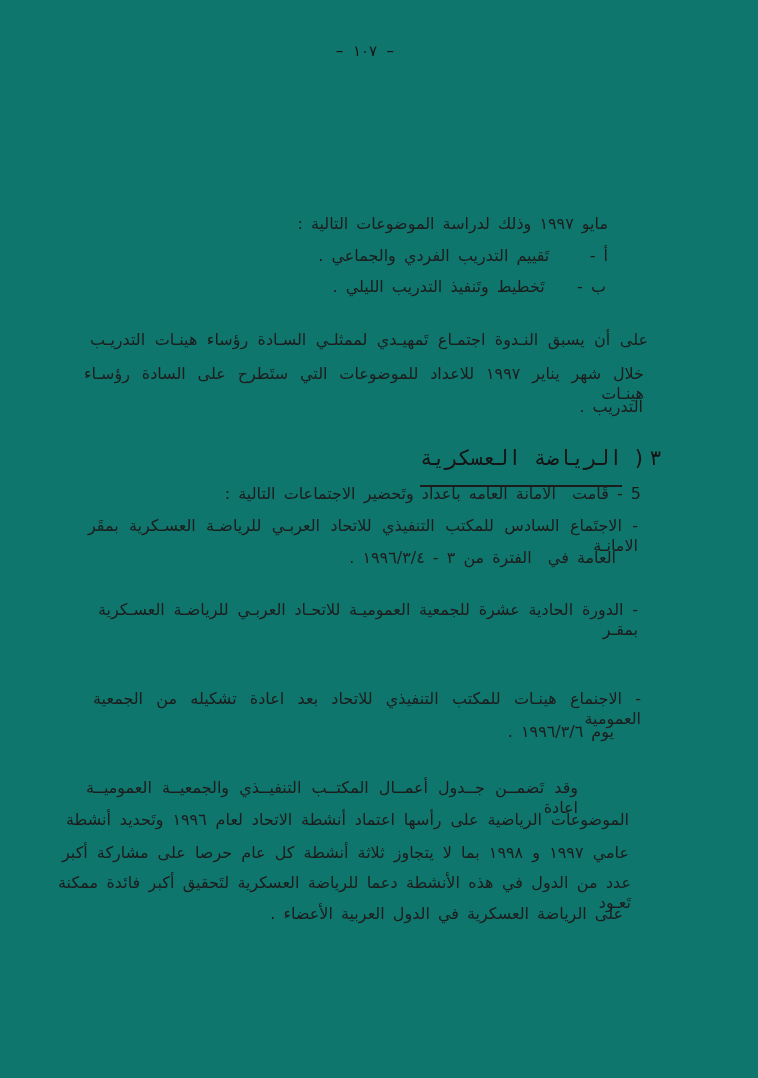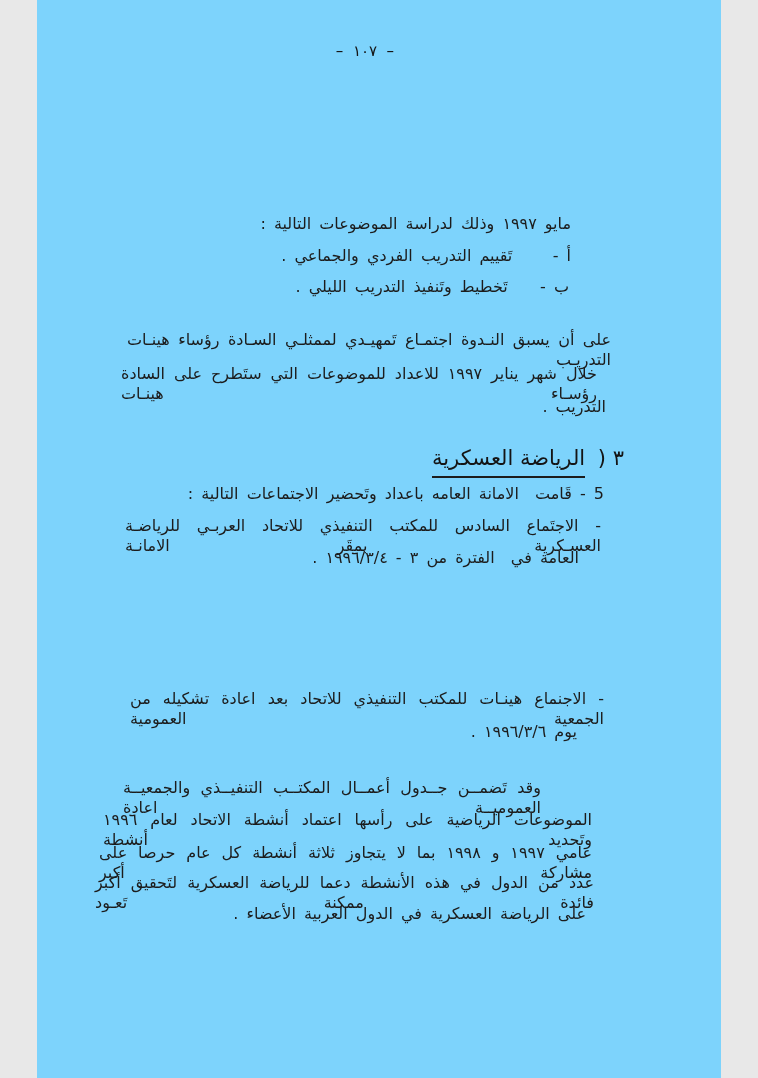--- a/index.html
+++ b/index.html
@@ -1,20 +1,20 @@
 <!DOCTYPE html>
 <html lang="ar" dir="rtl"><head>
 <meta charset="utf-8">
 <style>
   html,body{margin:0;padding:0;background:#e8e8e8;}
   .page{
     position:relative;
-    width:684px;height:1078px;
+    width:758px;height:1078px;
     margin:0 auto;
-    background:#7dd3fc;
+    background:#0f766e;
     direction:rtl;
     font-family:"DejaVu Sans",sans-serif;
     color:#1c1c1c;
     overflow:hidden;
   }
   .ln{
     position:absolute;
     font-size:16px;
     line-height:20px;
     white-space:pre;
@@ -45,48 +45,50 @@
     top:445px;right:97px;
     font-size:21px;
     line-height:27px;
     white-space:nowrap;
     color:#141414;
   }
   .heading .marker{padding-left:6px;}
   .heading .title{
     display:inline-block;
     border-bottom:2px solid #1c1c1c;
-    padding-bottom:4px;
+    padding-bottom:12px;
+    font-family:Liberation Mono, monospace;
   }
 </style>
 </head>
 <body>
 
 <div class="page">
 
   <div class="pageno">–  ١٠٧  –</div>
 
   <div class="ln" style="top:214px;right:150px">مايو ١٩٩٧ وذلك لدراسة الموضوعات التالية :</div>
   <div class="ln" style="top:246px;right:150px">أ -     تَقييم التدريب الفردي والجماعي .</div>
   <div class="ln" style="top:277px;right:152px">ب -    تَخطيط وتَنفيذ التدريب الليلي .</div>
 
   <div class="jl" style="top:330px;right:110px;left:90px">على أن يسبق  النـدوة اجتمـاع تَمهيـدي لممثلـي السـادة رؤساء هينـات التدريـب</div>
-  <div class="jl" style="top:364px;right:124px;left:84px">خلال شهر يناير ١٩٩٧ للاعداد للموضوعات التي ستَطرح على السادة رؤسـاء هينـات</div>
+  <div class="jl" style="top:364px;right:114px;left:84px">خلال شهر يناير ١٩٩٧ للاعداد للموضوعات التي ستَطرح على السادة رؤسـاء هينـات</div>
   <div class="ln" style="top:397px;right:115px">التدريب .</div>
 
   <div class="heading">
     <span class="marker">٣ (</span>
     <span class="title">الرياضة العسكرية</span>
   </div>
 
   <div class="ln" style="top:484px;right:117px">5 - قَامت  الامانة العامه باعداد وتَحضير الاجتماعات التالية :</div>
 
   <div class="jl" style="top:516px;right:120px;left:88px">- الاجتَماع السادس للمكتب التنفيذي للاتحاد  العربـي للرياضـة العسـكرية بمقَر الامانـة</div>
   <div class="ln" style="top:548px;right:142px">العامة في  الفترة من ٣ - ١٩٩٦/٣/٤ .</div>
 
+  <div class="jl" style="top:600px;right:120px;left:98px">- الدورة الحادية عشرة للجمعية  العموميـة للاتحـاد العربـي للرياضـة العسـكرية بمقـر</div>
 
   <div class="jl" style="top:689px;right:117px;left:93px">- الاجنماع هينـات للمكتب التنفيذي للاتحاد بعد اعادة تشكيله من الجمعية العمومية</div>
   <div class="ln" style="top:722px;right:144px">يوم ١٩٩٦/٣/٦ .</div>
 
   <div class="jl" style="top:778px;right:180px;left:86px">وقد تَضمــن جــدول أعمــال المكتــب التنفيــذي والجمعيــة العموميــة اعادة</div>
   <div class="jl" style="top:810px;right:129px;left:66px">الموضوعات الرياضية على رأسها اعتماد أنشطة  الاتحاد لعام ١٩٩٦ وتَحديد أنشطة</div>
   <div class="jl" style="top:843px;right:129px;left:62px">عامي ١٩٩٧ و ١٩٩٨ بما لا يتجاوز ثلاثة أنشطة كل عام حرصا على  مشاركة أكبر</div>
   <div class="jl" style="top:873px;right:127px;left:58px">عدد من الدول في هذه الأنشطة دعما للرياضة العسكرية لتَحقيق أكبر فائدة ممكنة تَعـود</div>
   <div class="ln" style="top:904px;right:135px">على الرياضة العسكرية في الدول العربية الأعضاء .</div>
 

